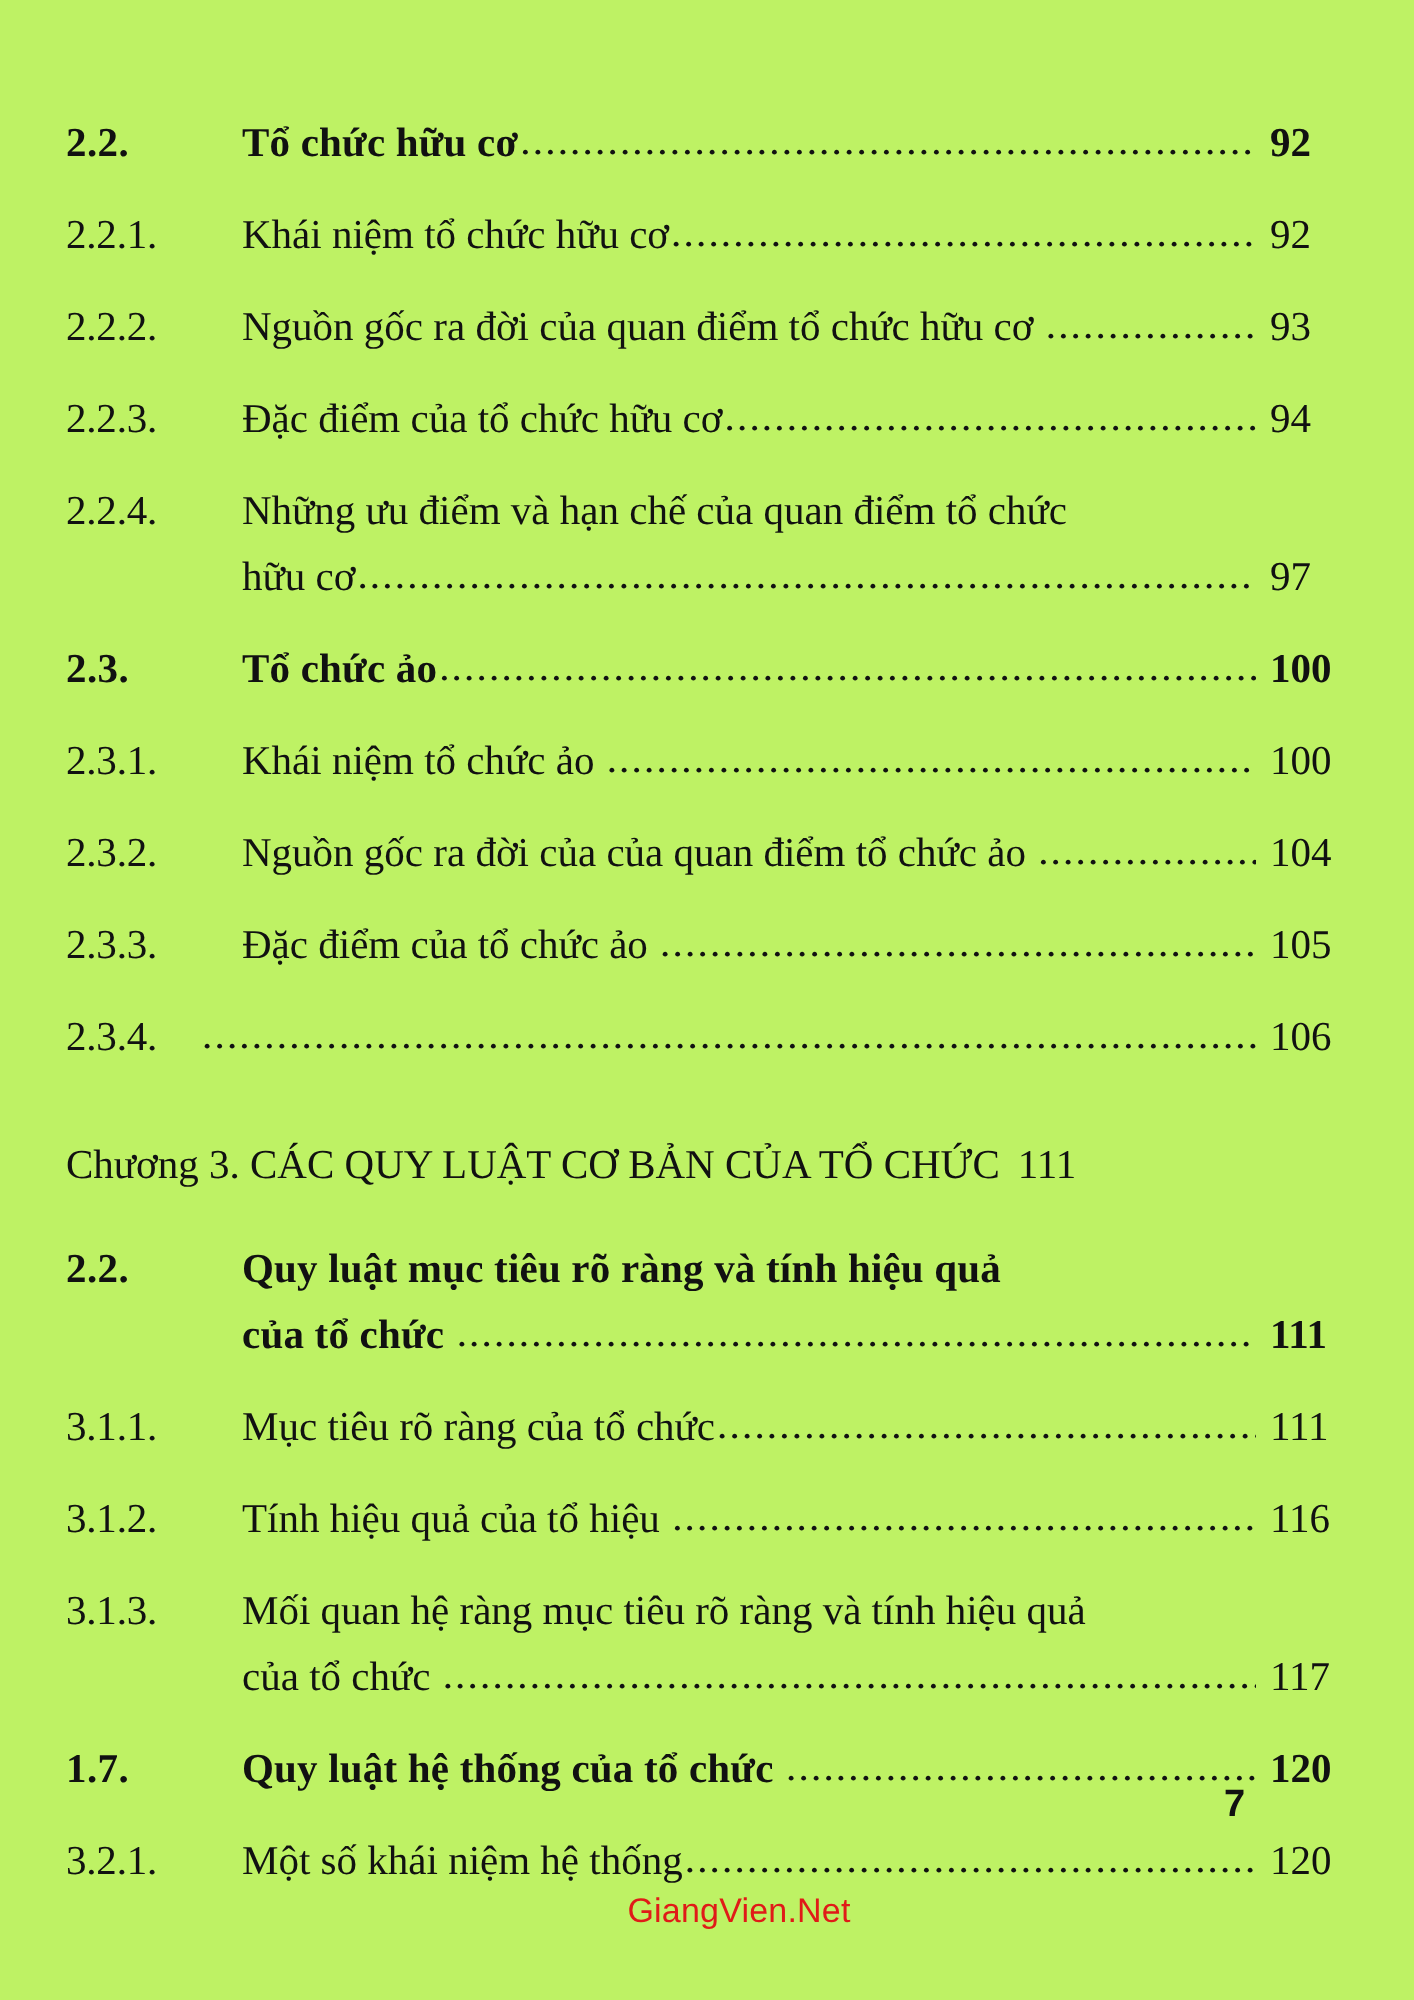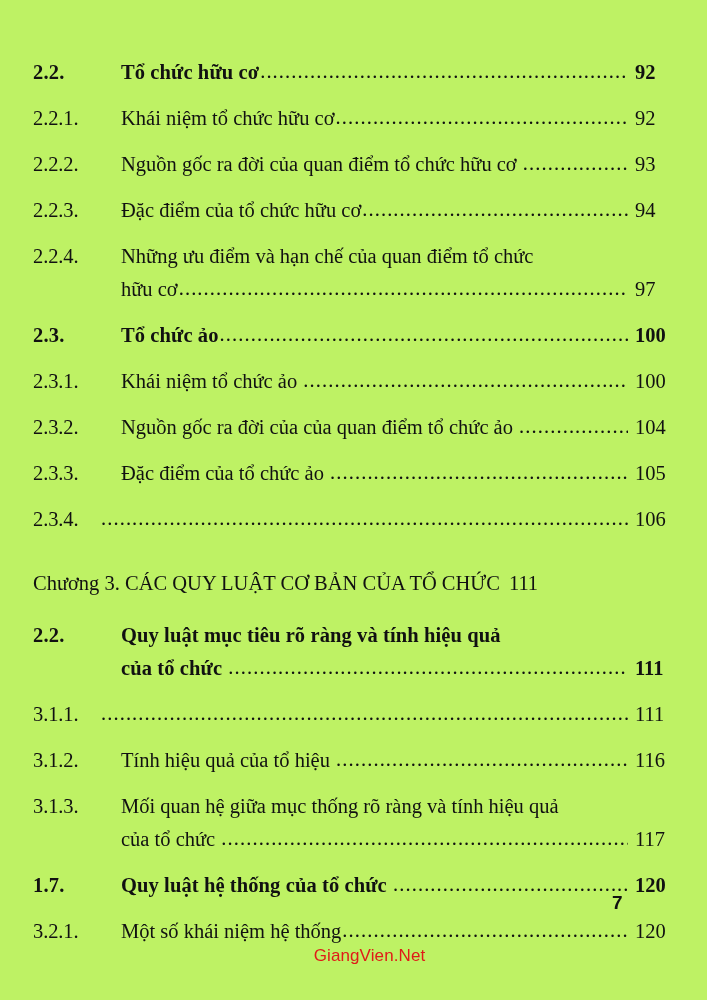--- a/index.html
+++ b/index.html
@@ -261,40 +261,41 @@
               <span class="txt">của tổ chức </span>
               <span class="dots">..........................................................................................</span>
               <span class="pg">111</span>
             </div>
           </div>
         </div>
         <div class="entry">
           <div class="num">3.1.1.</div>
           <div class="body">
             <div class="line">
+              <span class="txt">Mục tiêu rõ ràng của tổ chức</span>
               <span class="dots">..........................................................................................</span>
               <span class="pg">111</span>
             </div>
           </div>
         </div>
         <div class="entry">
           <div class="num">3.1.2.</div>
           <div class="body">
             <div class="line">
               <span class="txt">Tính hiệu quả của tổ hiệu </span>
               <span class="dots">..........................................................................................</span>
               <span class="pg">116</span>
             </div>
           </div>
         </div>
         <div class="entry">
           <div class="num">3.1.3.</div>
           <div class="body">
             <div class="line nodots">
-              <span class="txt">Mối quan hệ giữa mục thống rõ ràng và tính hiệu quả</span>
+              <span class="txt">Mối quan hệ ràng mục tiêu rõ ràng và tính hiệu quả</span>
               <span class="pg"></span>
             </div>
             <div class="line">
               <span class="txt">của tổ chức </span>
               <span class="dots">..........................................................................................</span>
               <span class="pg">117</span>
             </div>
           </div>
         </div>
         <div class="entry bold">

